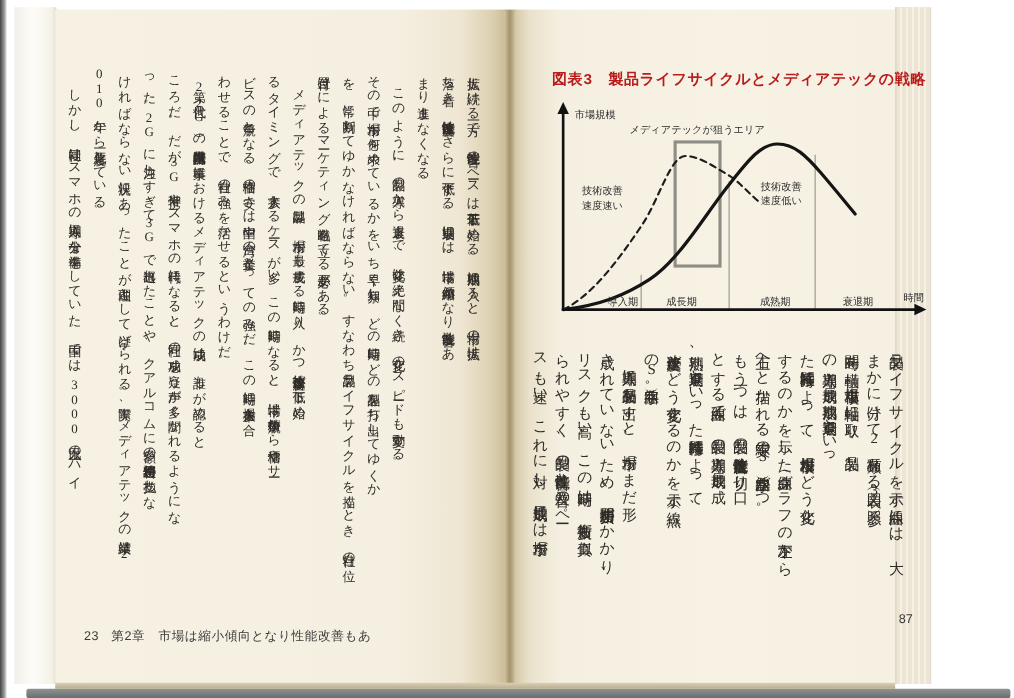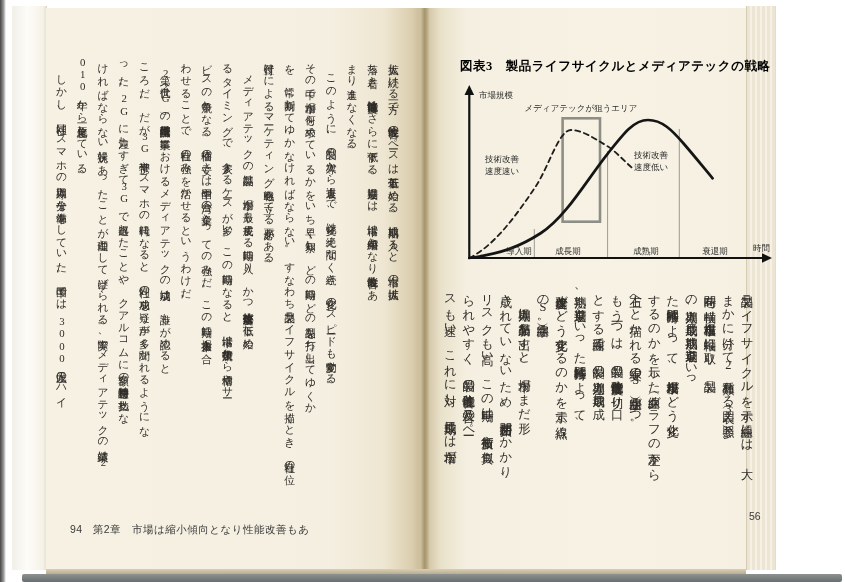--- a/index.html
+++ b/index.html
@@ -36,21 +36,21 @@
   .vtext { writing-mode:vertical-rl; text-orientation:upright; }
   .left-cols { position:absolute; left:51px; top:56px; width:353px; height:470px;
     font-size:10.8px; letter-spacing:0.2px; color:#2f2c28; }
   .left-cols .tcol { line-height:20.75px; }
   .right-cols { position:absolute; left:440px; top:286px; width:316px; height:256px;
     font-size:12.4px; letter-spacing:0.2px; color:#2f2c28; }
   .right-cols .tcol { line-height:18.55px; }
 
   
   .fig-title { position:absolute; left:460px; top:58px; width:302px; text-align:center;
-    font-family:Liberation Serif, serif; font-weight:bold; font-size:12.5px; color:#000000;
+    font-family:Liberation Mono, monospace; font-weight:bold; font-size:12.5px; color:#b91c1c;
     letter-spacing:0.5px; white-space:nowrap; }
   svg.chart { position:absolute; left:456px; top:82px; }
   svg.chart text { font-family:"Liberation Sans", sans-serif; fill:#2a2a2a; }
 
   
   .footer-left { position:absolute; left:70px; top:523px;
     font-family:"Liberation Sans", sans-serif; font-size:10.5px; color:#3a3a3a; letter-spacing:0.5px; }
   .footer-left .fpage { margin-right:10px; }
   .pagenum-right { position:absolute; left:749px; top:510px;
     font-family:"Liberation Sans", sans-serif; font-size:10.5px; color:#3a3a3a; }
@@ -86,21 +86,21 @@
       <div class="tcol">わせることで、自社の強みを活かせるというわけだ。</div>
       <div class="tcol">　第2世代（2G）の携帯電話機向け事業におけるメディアテックの成功は、誰もが認めると</div>
       <div class="tcol">ころだ。だが3G携帯やスマホの時代になると、同社の成功を疑う声が多く聞かれるようにな</div>
       <div class="tcol">った。2Gに注力しすぎて3Gで出遅れたことや、クアルコムに多額の特許使用料を支払わな</div>
       <div class="tcol">ければならない状況にあったことが理由として挙げられる。実際、メディアテックの業績は2</div>
       <div class="tcol">010年から一度悪化している。</div>
       <div class="tcol">　しかし、同社はスマホの導入期に十分な準備をしていた。中国では、3000元以上のハイ</div>
     </div>
 
   <div class="footer-left">
-    <span class="fpage">94</span><span>第2章　市場は縮小傾向となり性能改善もあ</span>
+    <span class="fpage">23</span><span>第2章　市場は縮小傾向となり性能改善もあ</span>
   </div>
 
   <div class="fig-title">図表3　製品ライフサイクルとメディアテックの戦略</div>
 
   <svg class="chart" width="318" height="184" viewBox="0 0 318 184">
 
     <line x1="78.3" y1="147" x2="78.3" y2="176" stroke="#9b9b93" stroke-width="1"></line>
     <line x1="151.6" y1="69" x2="151.6" y2="176" stroke="#9b9b93" stroke-width="1"></line>
     <line x1="223.3" y1="47" x2="223.3" y2="176" stroke="#9b9b93" stroke-width="1"></line>
 
@@ -143,15 +143,15 @@
       <div class="tcol">熟期、衰退期といった時間推移によって、</div>
       <div class="tcol">改善速度がどう変化するのかを示す（点線</div>
       <div class="tcol">のS字曲線）。</div>
       <div class="tcol">　導入期に新製品を出すと、市場がまだ形</div>
       <div class="tcol">成されていないため、開拓費用がかかり、</div>
       <div class="tcol">リスクも高い。この時期は、新技術も真似</div>
       <div class="tcol">られやすく、製品の性能改善と普及のペー</div>
       <div class="tcol">スも速い。これに対し、成長期には市場が</div>
     </div>
 
-  <div class="pagenum-right">56</div>
+  <div class="pagenum-right">87</div>
 
 </div>
 
 </body></html>

